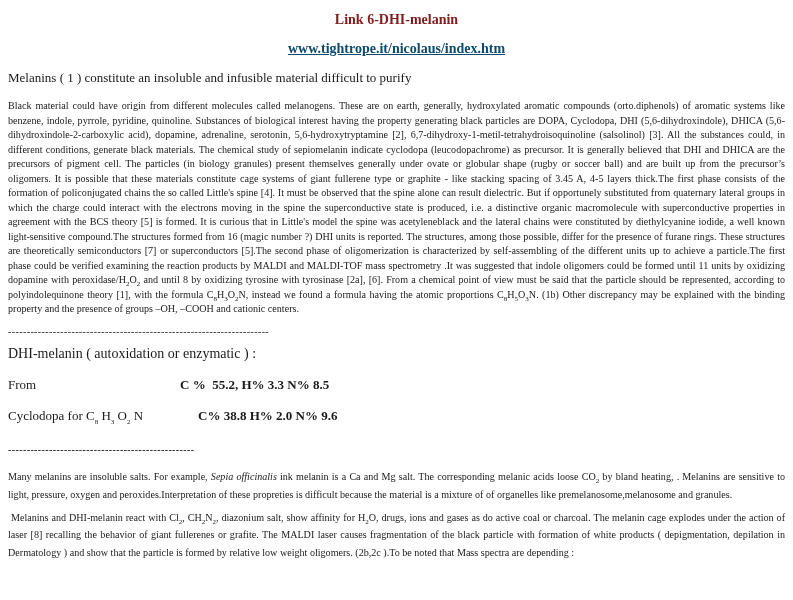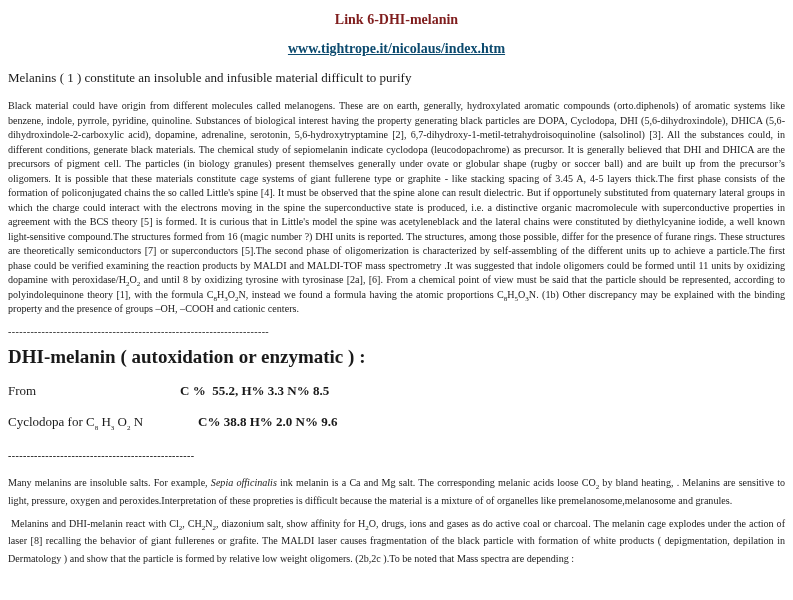--- a/index.html
+++ b/index.html
@@ -24,21 +24,21 @@
   }
   .intro{margin:13px 0 0 0;font-size:13px;}
   .main-para{
     margin:13px 0 0 0;font-size:10.1px;line-height:14.5px;
     text-align:justify;
   }
   sub{font-size:7px;line-height:0;}
   .divider{margin:9px 0 0 0;font-size:10px;letter-spacing:0.4px;white-space:nowrap;}
   .divider.bold{font-weight:bold;margin:20px 0 0 0;}
   .section-heading{
-    font-size:19px;font-weight:bold;margin:9px 0 0 0;
+    font-size:14px;font-weight:normal;margin:9px 0 0 0;
   }
   .data-row{margin:15px 0 0 0;font-size:13px;}
   .row-label{display:inline-block;}
   .row-label.w-found{min-width:172px;}
   .row-label.w-calc{min-width:190px;}
   .row-value{font-weight:bold;}
   .lower-para{
     margin:13px 0 0 0;font-size:10.1px;line-height:18px;
     text-align:justify;
   }

